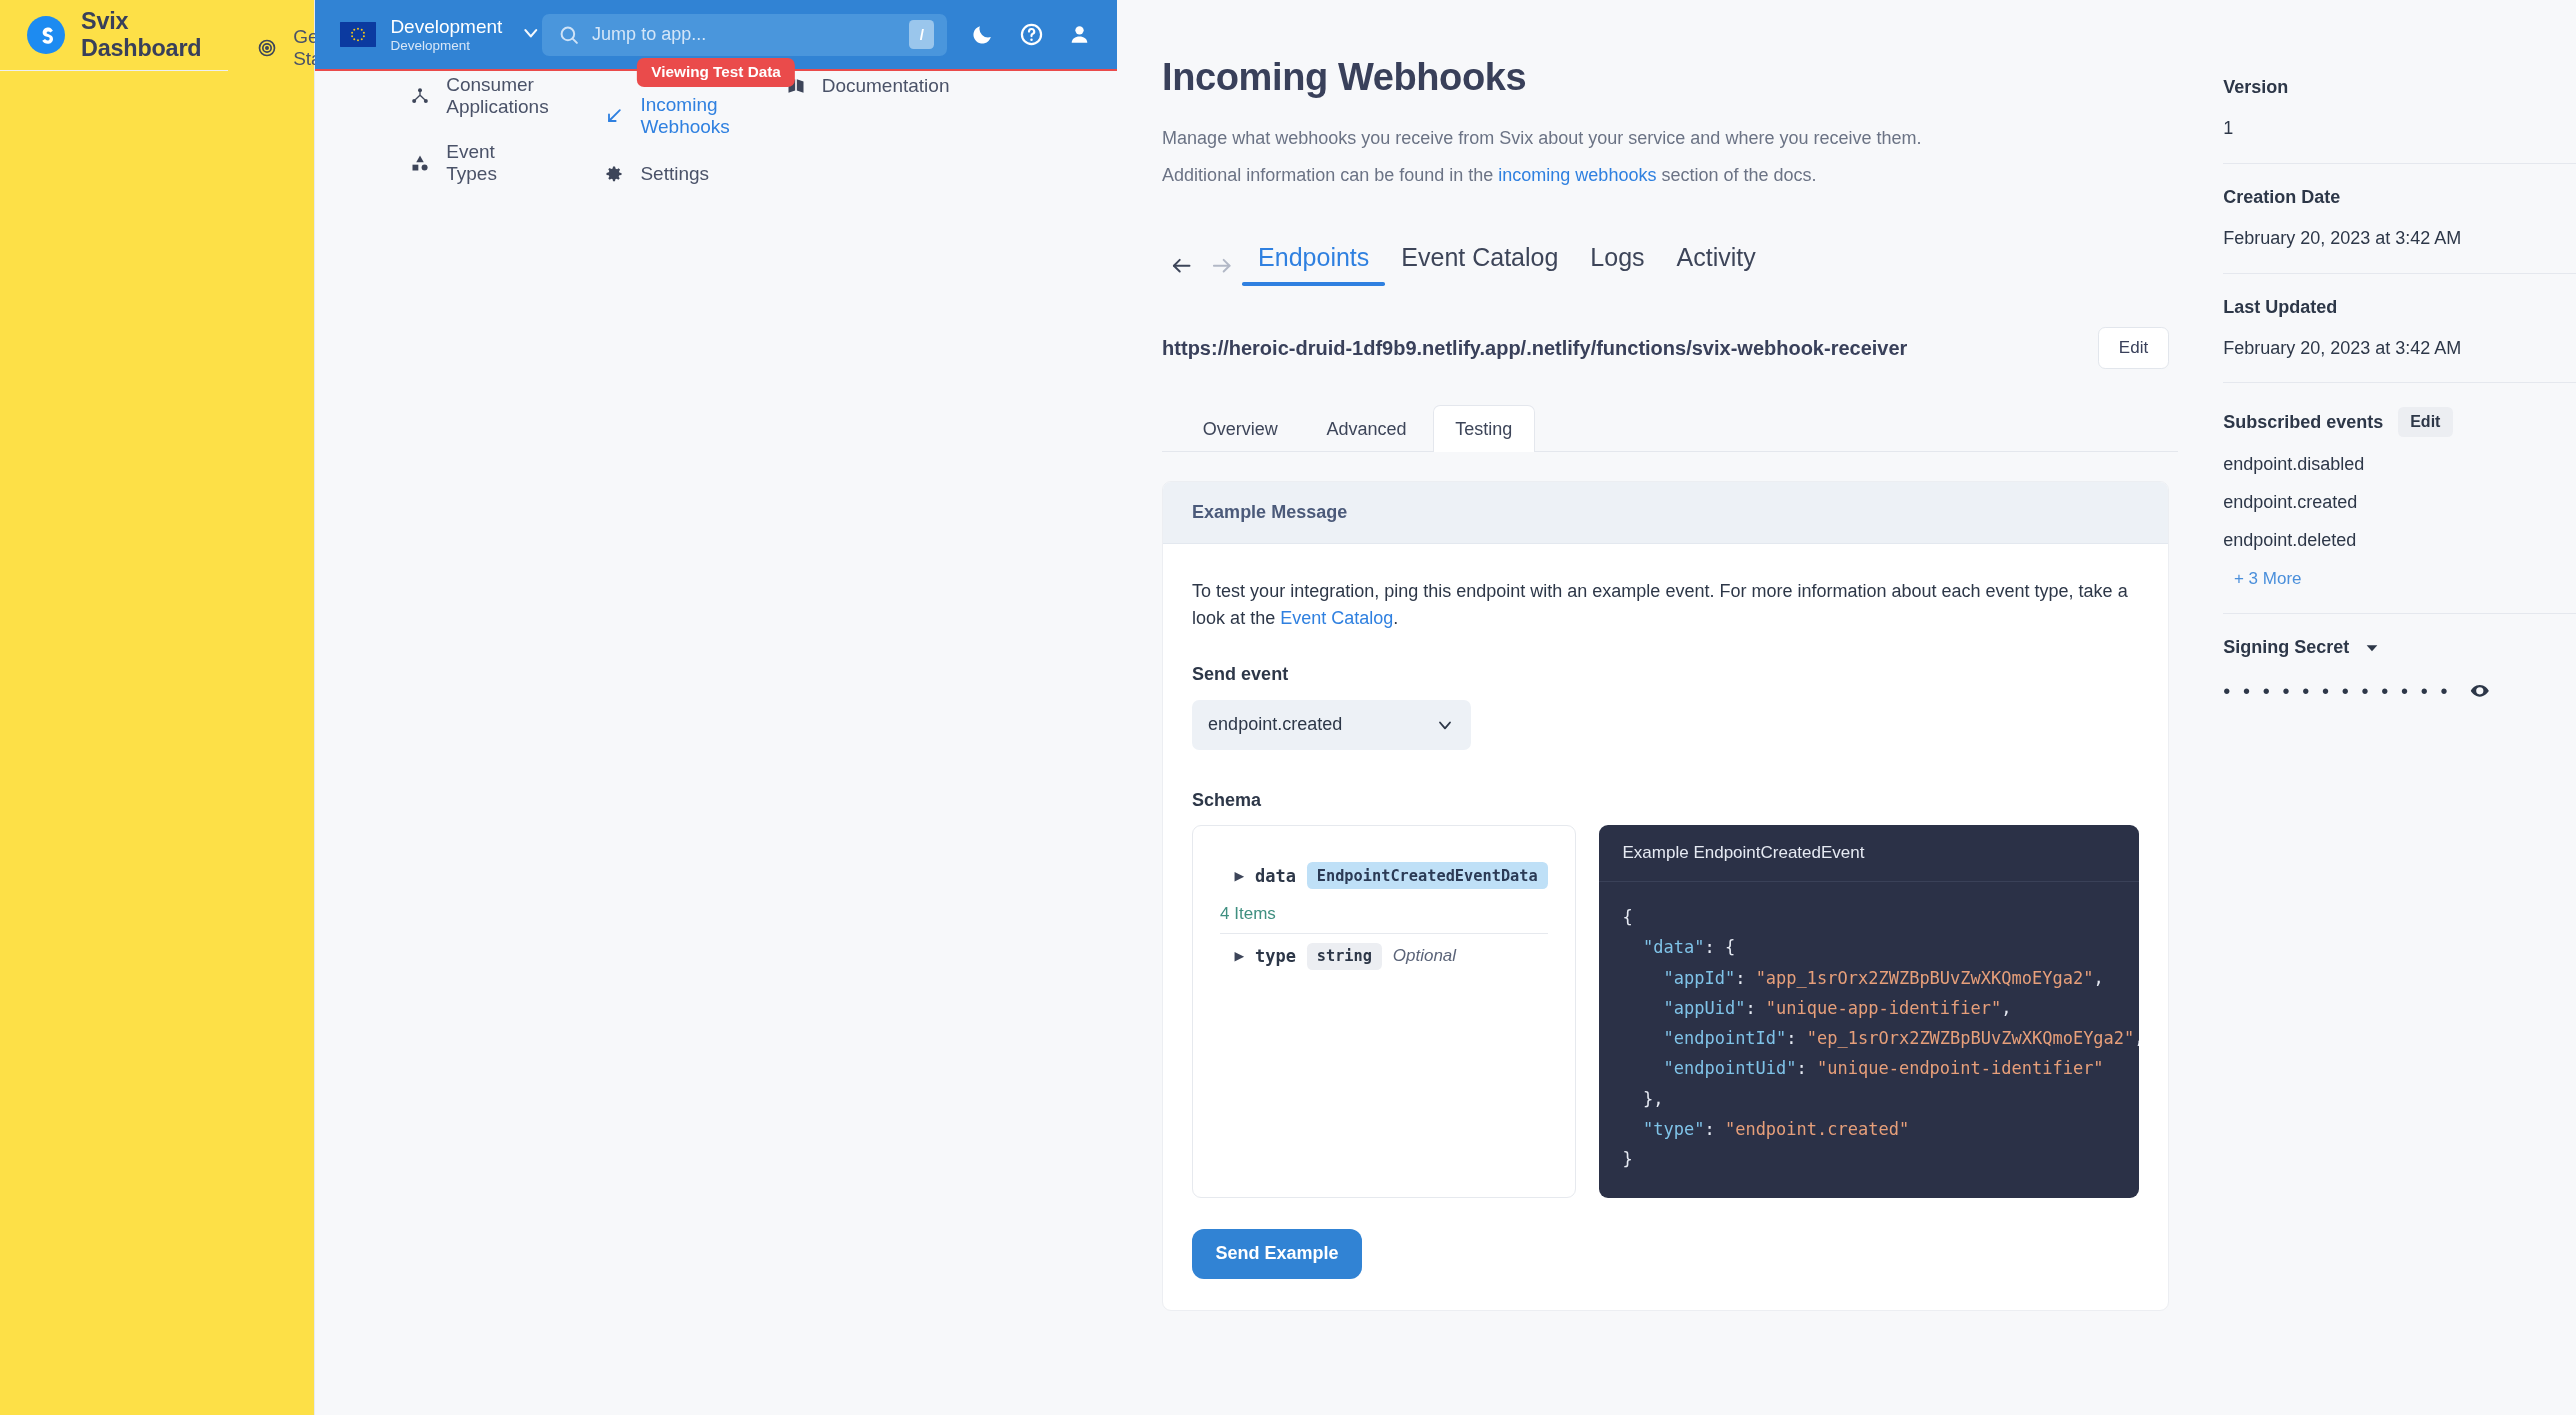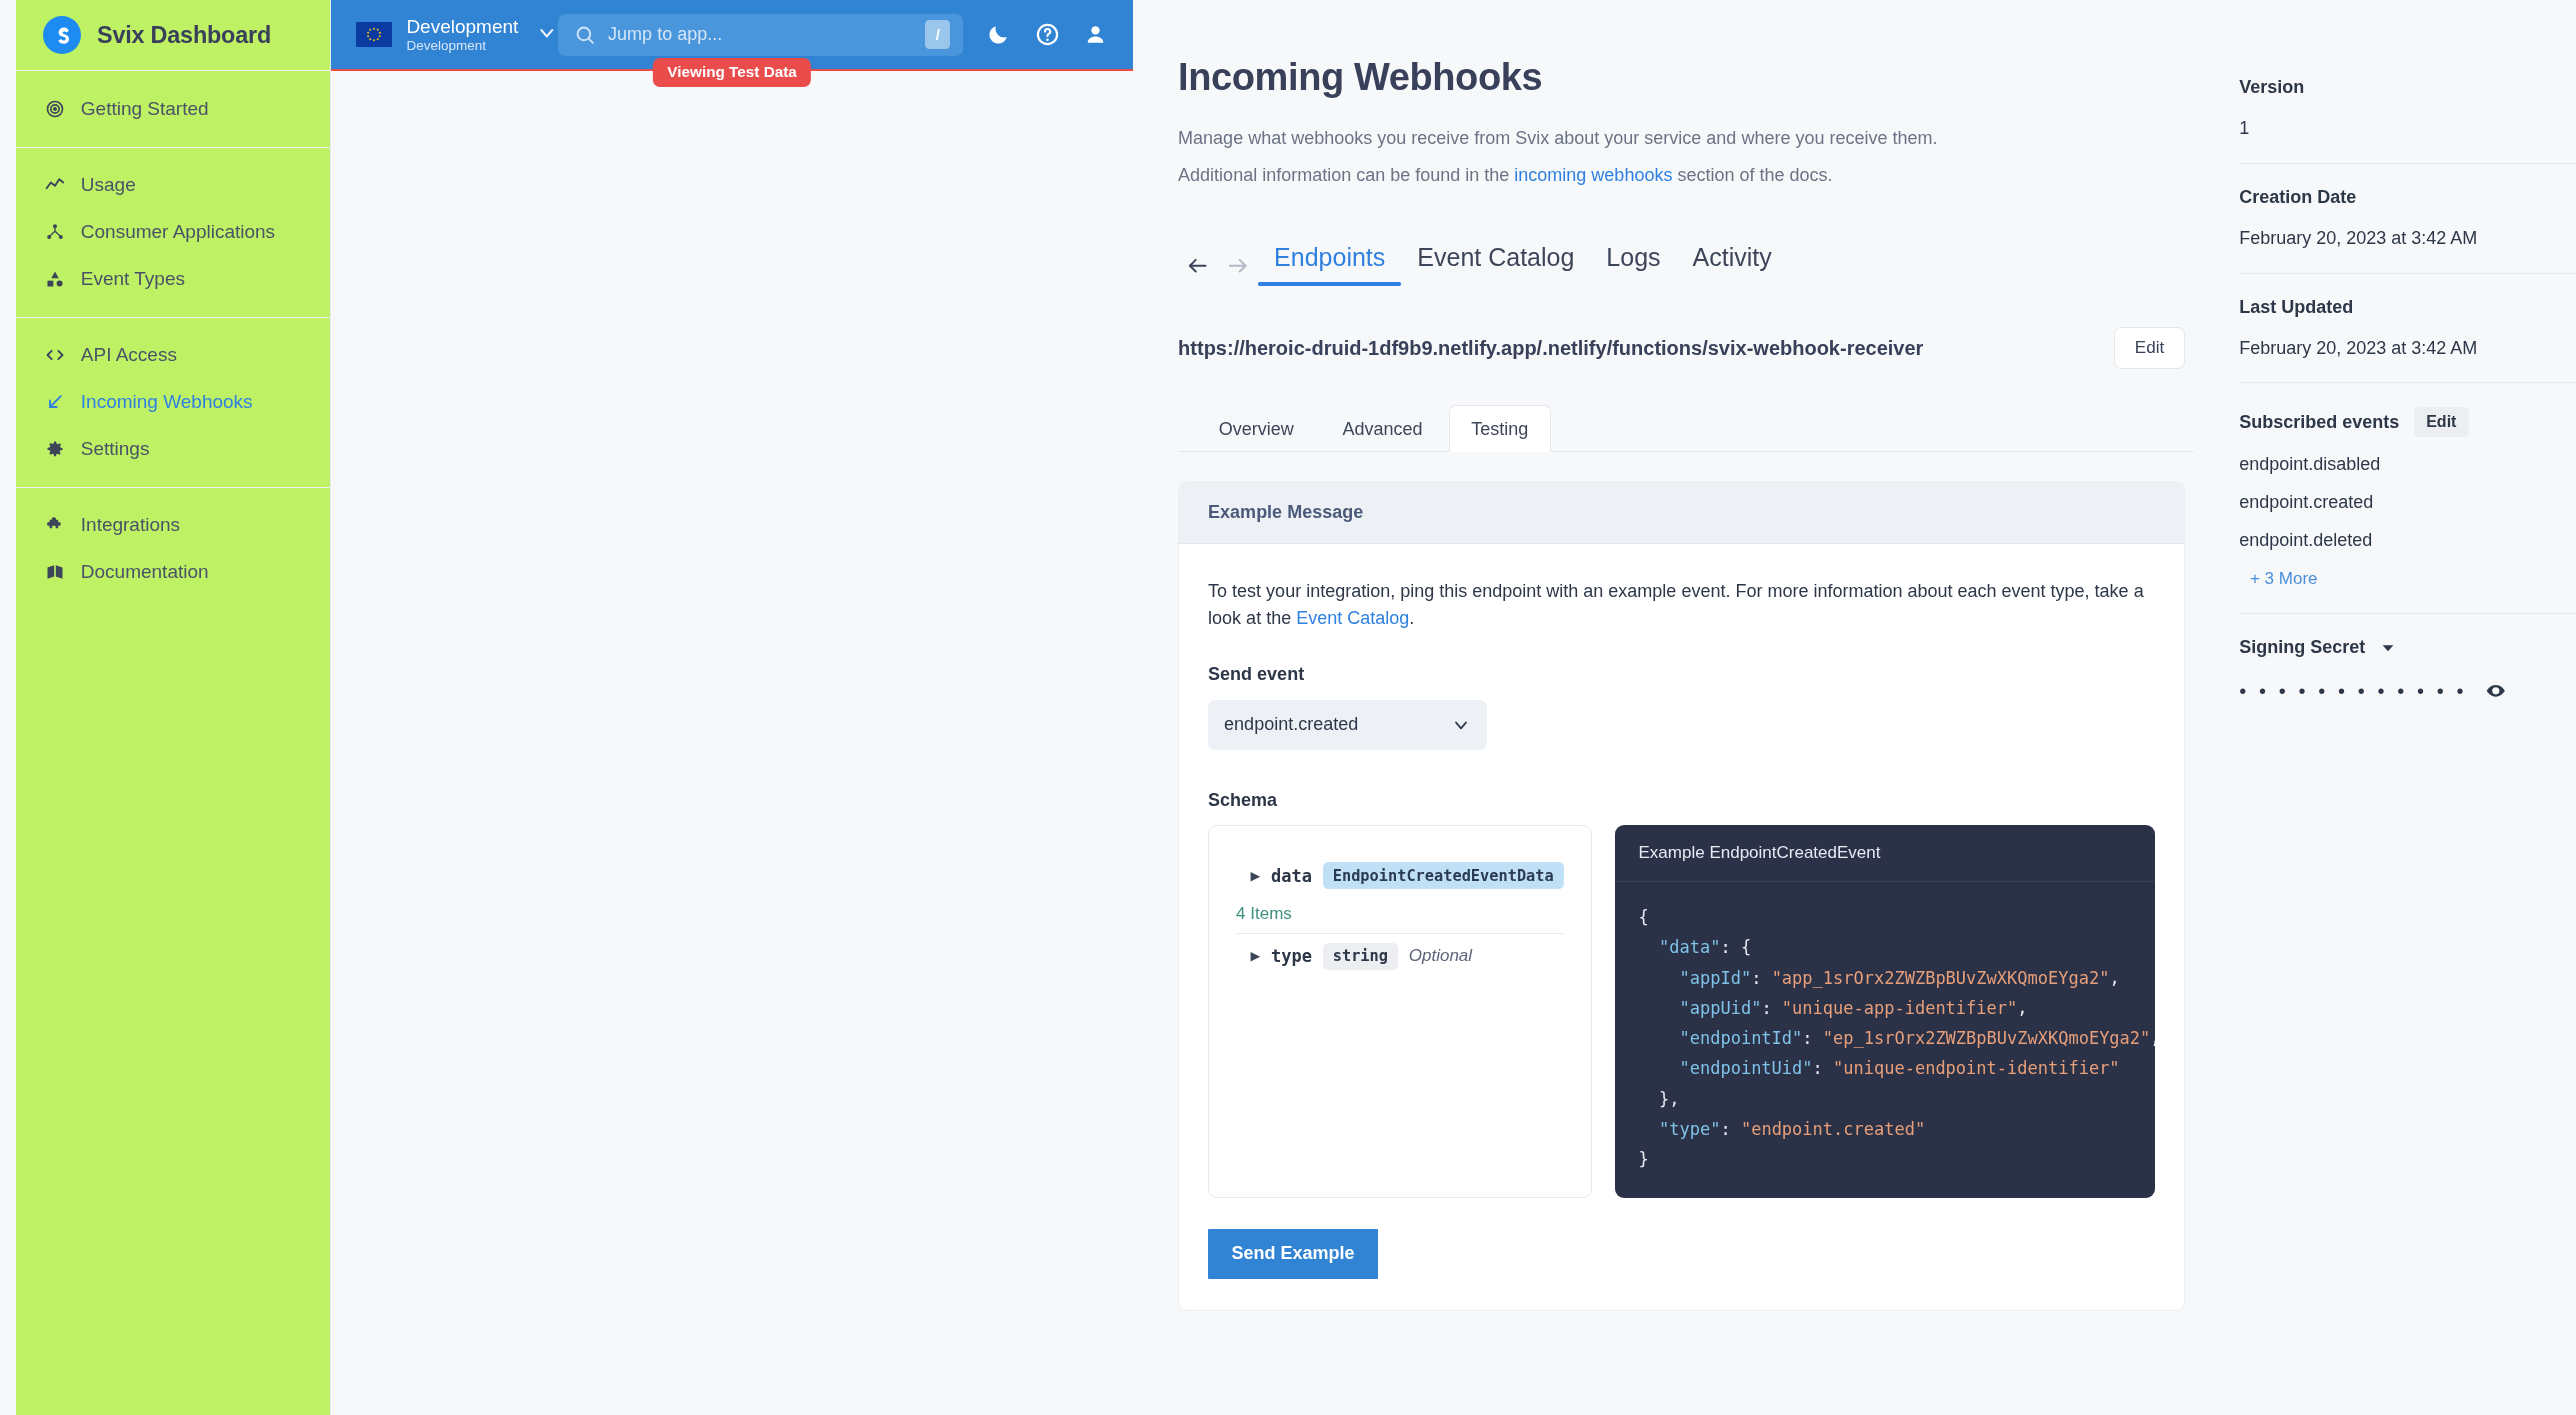--- a/index.html
+++ b/index.html
@@ -8,23 +8,23 @@
     font-family: "Liberation Sans", sans-serif;
     background: #f7f8fa;
     overflow: hidden;
     color: #2d3748;
   }
   .app { display: flex; width: 2576px; height: 1416px; }
 
   
   .sidebar {
     width: 315px; flex: 0 0 315px;
-    background: #bef264;
+    background: #fde047;
     border-right: 0.9px solid #e7eaee;
-    display: flex; flex-direction: column; margin-left: 16px;
+    display: flex; flex-direction: row;
   }
   .brand {
     height: 71px; display: flex; align-items: center;
     padding: 0 27px; gap: 16px;
     border-bottom: 0.9px solid #edeff2;
   }
   .brand-logo {
     width: 38px; height: 38px; border-radius: 50%;
     background: #1d8bf1; position: relative; flex: 0 0 38px;
     display:flex; align-items:center; justify-content:center;
@@ -201,21 +201,21 @@
     padding: 20px 23.4px 23.4px 23.4px; font-family: "DejaVu Sans Mono", monospace;
     font-size: 17px; line-height: 1.78; white-space: pre; overflow: hidden;
     color: #e6eaf3;
   }
   .c-key { color: #7fc3e8; }
   .c-str { color: #e79f7a; }
   .c-pun { color: #e6eaf3; }
 
   .send-btn {
     margin-top: 31px; background: #3183d4; color: #ffffff; border: none;
-    border-radius: 1px; font-size: 18px; font-weight: bold;
+    border-radius: 12px; font-size: 18px; font-weight: bold;
     padding: 14.4px 23.4px; cursor: pointer; font-family: inherit;
   }
 
   
   .rc-block { padding: 23.4px 0; }
   .rc-block + .rc-block { border-top: 0.9px solid #e5e8ee; }
   .rc-label { font-size: 18px; font-weight: bold; color: #2d3748; }
   .rc-value { font-size: 18px; color: #2d3748; margin-top: 20px; }
   .rc-head-row { display: flex; align-items: center; gap: 14.4px; }
   .rc-edit {

